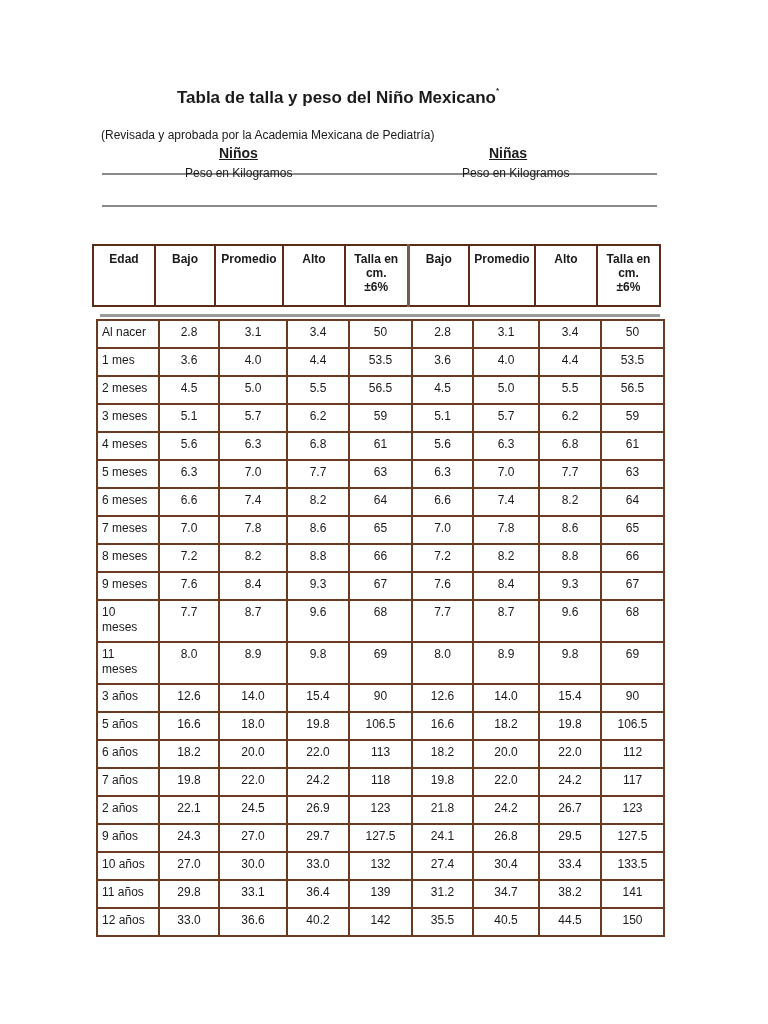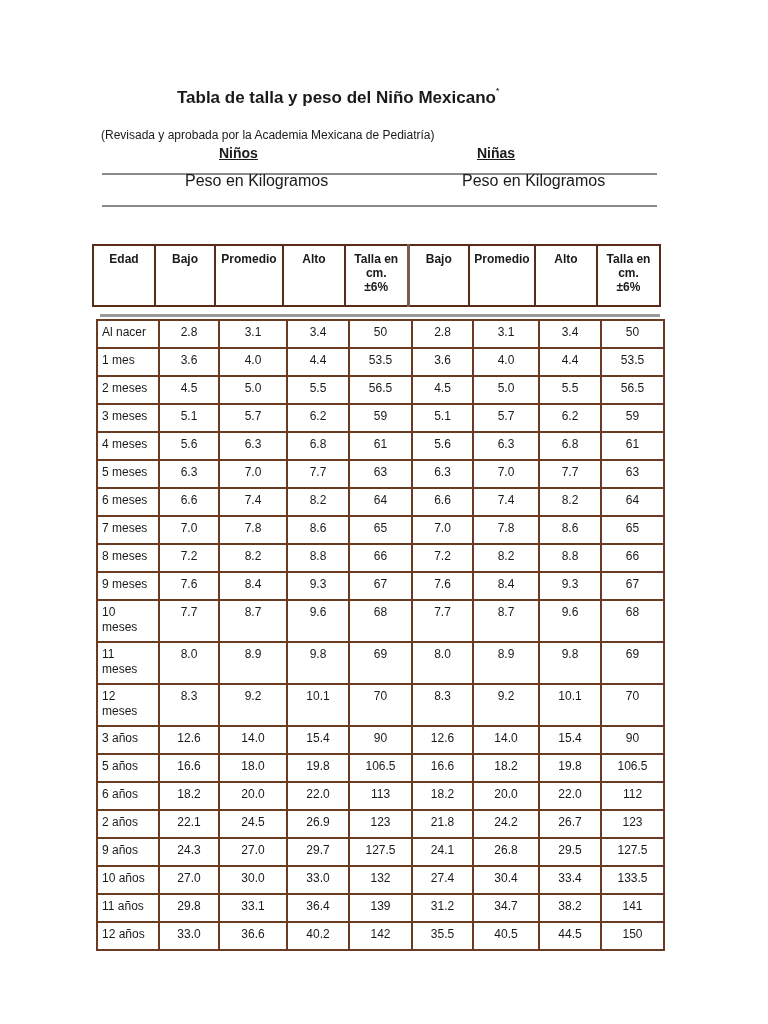--- a/index.html
+++ b/index.html
@@ -4,26 +4,26 @@
 <style>
   html, body { margin: 0; padding: 0; background: #ffffff; }
   body { width: 768px; height: 1024px; position: relative; overflow: hidden;
          font-family: "Liberation Sans", sans-serif; color: #1a1a1a; }
   .title { position: absolute; left: 0; width: 676px; top: 88px; text-align: center;
            font-size: 17px; font-weight: bold; }
   .title sup { font-size: 8px; vertical-align: top; position: relative; top: -2px; }
   .subtitle { position: absolute; left: 101px; top: 128px; font-size: 12px; }
   .group-head { position: absolute; top: 145px; font-size: 14px; font-weight: bold; text-decoration: underline; }
   .group-ninos { left: 219px; }
-  .group-ninas { left: 477px; }
+  .group-ninas { left: 489px; }
   .rule { position: absolute; left: 102px; width: 555px; height: 2px; background: #8a8a8a; }
   .rule1 { top: 173px; }
   .rule2 { top: 205px; }
   .rule3 { top: 314px; left: 100px; width: 560px; height: 3px; background: #9a9a9a; }
-  .peso { position: absolute; top: 172px; font-size: 16px; }
+  .peso { position: absolute; top: 166px; font-size: 12px; }
   .peso-ninos { left: 185px; }
   .peso-ninas { left: 462px; }
 
   table { position: absolute; border-collapse: collapse; table-layout: fixed; }
   td, th { border: 2px solid #5a2c17; padding: 0; font-size: 12px; }
   .head-table { left: 92px; top: 244px; }
   .head-table th { height: 53px; vertical-align: top; font-weight: bold; text-align: center;
                    padding-top: 6px; line-height: 14px; }
   .head-table th.sep { border-right-width: 3px; border-right-color: #7a5a4a; }
   .data-table { left: 96px; top: 319px; }
@@ -213,31 +213,20 @@
         <td class="age">11<br>meses</td>
         <td>8.0</td>
         <td>8.9</td>
         <td>9.8</td>
         <td>69</td>
         <td>8.0</td>
         <td>8.9</td>
         <td>9.8</td>
         <td>69</td>
       </tr>
-      <tr class="tall">
-        <td class="age">12<br>meses</td>
-        <td>8.3</td>
-        <td>9.2</td>
-        <td>10.1</td>
-        <td>70</td>
-        <td>8.3</td>
-        <td>9.2</td>
-        <td>10.1</td>
-        <td>70</td>
-      </tr>
       <tr>
         <td class="age">3 años</td>
         <td>12.6</td>
         <td>14.0</td>
         <td>15.4</td>
         <td>90</td>
         <td>12.6</td>
         <td>14.0</td>
         <td>15.4</td>
         <td>90</td>
@@ -258,20 +247,31 @@
         <td>18.2</td>
         <td>20.0</td>
         <td>22.0</td>
         <td>113</td>
         <td>18.2</td>
         <td>20.0</td>
         <td>22.0</td>
         <td>112</td>
       </tr>
       <tr>
+        <td class="age">7 años</td>
+        <td>19.8</td>
+        <td>22.0</td>
+        <td>24.2</td>
+        <td>118</td>
+        <td>19.8</td>
+        <td>22.0</td>
+        <td>24.2</td>
+        <td>117</td>
+      </tr>
+      <tr>
         <td class="age">2 años</td>
         <td>22.1</td>
         <td>24.5</td>
         <td>26.9</td>
         <td>123</td>
         <td>21.8</td>
         <td>24.2</td>
         <td>26.7</td>
         <td>123</td>
       </tr>

